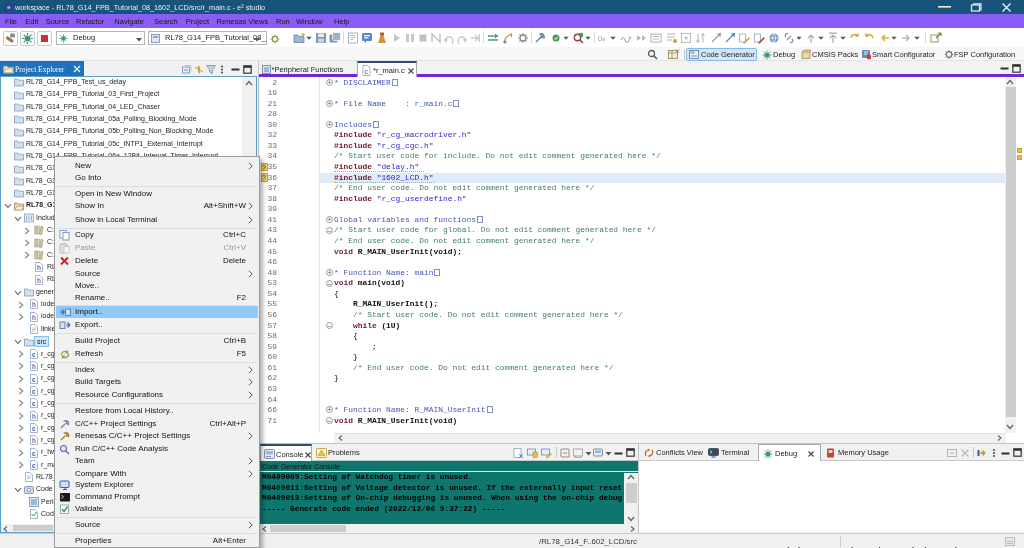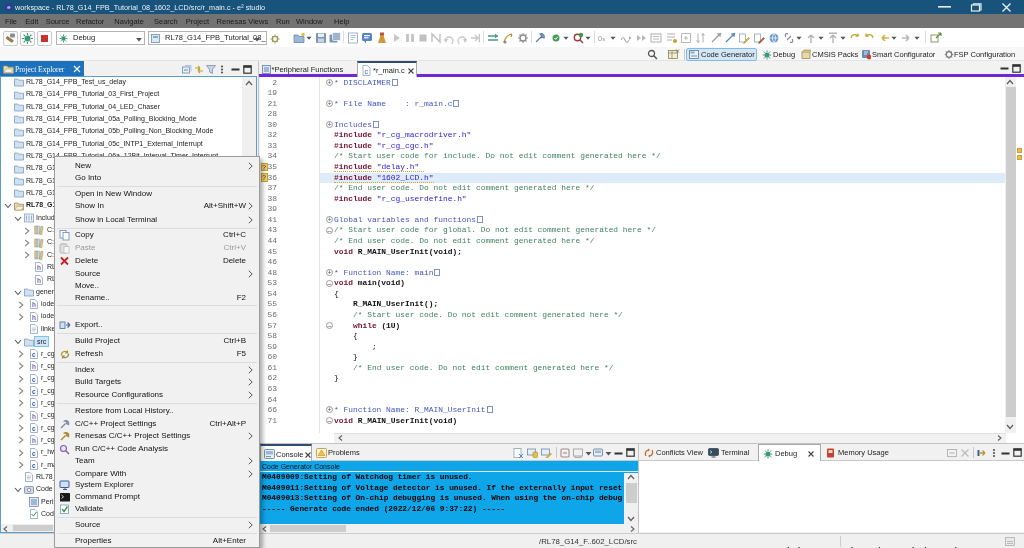--- a/index.html
+++ b/index.html
@@ -1,20 +1,20 @@
 <!DOCTYPE html>
 <html><head>
 <meta charset="utf-8">
 <style>
 * { margin:0; padding:0; box-sizing:border-box; }
 html,body { width:1024px; height:548px; overflow:hidden; }
 body { font-family:"Liberation Sans", sans-serif; background:#f0f0f0; position:relative; font-size:7.5px; color:#111; }
 .abs, svg.abs { position:absolute; }
 #titlebar { left:0; top:0; width:1024px; height:14px; background:#17537a; color:#eef3f7; }
-#menubar { left:0; top:14px; width:1024px; height:13.5px; background:#737373; }
+#menubar { left:0; top:14px; width:1024px; height:13.5px; background:#8b5cf6; }
 #menubar span { position:absolute; top:3px; font-size:7.5px; color:#1a1a1a; }
 #toolbar { left:0; top:27.5px; width:1024px; height:19.5px; background:#fff; }
 .tbtn { position:absolute; top:3px; width:15px; height:15px; border:1px solid #c9c9c9; border-radius:2px; background:#fdfdfd; }
 .combo { position:absolute; top:3px; height:14px; border:1px solid #b4b4b4; background:#fff; font-size:7.5px; line-height:12px; padding-left:3px; color:#222; }
 #persp { left:0; top:47px; width:1024px; height:14px; background:#f7f7f7; border-bottom:1px solid #e4e4e4; }
 .pitem { position:absolute; top:3px; font-size:7.5px; color:#222; }
 #lp-tabbar { left:0; top:61px; width:258px; height:16px; background:#f1f1f1; }
 #lp-tab { position:absolute; left:0; top:0; width:84px; height:16px; background:#1d71bd; color:#fff; font-size:7.5px;font-family:Liberation Serif, serif; }
 #lp-content { left:0; top:76px; width:257px; height:457px; background:#fff; border:1px solid #5b9fc6; }
 .trow { position:absolute; left:0; width:240px; height:12.4px; font-size:7px; line-height:12.4px; white-space:nowrap; color:#1c1c1c; }
@@ -26,21 +26,21 @@
 .cl .num { position:absolute; left:0; width:17px; text-align:right; color:#6e6e6e; font-size:8px; }
 .cl .code { position:absolute; left:74px; }
 .k { color:#75122f; font-weight:bold; }
 .s { color:#2d20d0; }
 .c { color:#3f7f5f; }
 .d { color:#4457bb; }
 .b { font-weight:bold; }
 .fold { position:absolute; left:66px; top:1.2px; width:7px; height:7px; border:1px solid #9a9a9a; border-radius:50%; background:#fff; color:#555; font-size:7px; line-height:5.5px; text-align:center; font-family:"Liberation Sans"; }
 .fbox { display:inline-block; width:6px; height:7px; border:1px solid #8090c0; vertical-align:-1px; margin-left:1px; }
 #con-tabbar { left:260px; top:444px; width:378px; height:17px; background:#f1f1f1; border-bottom:1px solid #c9c9c9; }
-#con-body { left:260px; top:461px; width:378px; height:63px; background:#0ea5e9; }
+#con-body { left:260px; top:461px; width:378px; height:63px; background:#0f766e; }
 .conline { position:absolute; left:2px; font-family:"Liberation Mono", monospace; font-size:7.8px; font-weight:bold; white-space:pre; color:#000; }
 #rp-tabbar { left:639px; top:444px; width:385px; height:17px; background:#f1f1f1; border-bottom:1px solid #c9c9c9; }
 #rp-body { left:639px; top:461px; width:385px; height:71px; background:#fff; }
 #statusbar { left:0; top:533px; width:1024px; height:15px; background:#f0f0f0; border-top:1px solid #cccccc; font-size:7.2px; color:#333; }
 #cmenu { left:54px; top:156px; width:206px; height:392px; background:#f1f1f1; border:1px solid #9b9b9b; box-shadow:3px 3px 4px rgba(0,0,0,0.3); z-index:50; }
 .mi { position:absolute; left:1px; width:202px; height:12.4px; font-size:8px; line-height:12.4px; color:#111; }
 .mi .lbl { position:absolute; left:19px; }
 .mi .sc { position:absolute; right:12px; }
 .mi .sub { position:absolute; right:5px; top:0px; }
 .mi .ic { position:absolute; left:3px; top:1px; }
@@ -968,20 +968,27 @@
         </svg></span>
     </div>
 <div class="mi" style="top:123.3px;">
       <span class="lbl" style="">Move..</span>
     </div>
 <div class="mi" style="top:134.8px;">
       <span class="lbl" style="">Rename..</span>
       <span class="sc" style="">F2</span>
     </div>
 <div class="msep" style="top:148.0px;"></div>
+<div class="mi" style="top:148.8px;background:#91c9f7;">
+      <svg class="ic" width="13" height="11" viewBox="0 0 13 11">
+        <path d="M1 5 h4.5 M5.5 5 L3 2.5 M5.5 5 L3 7.5" stroke="#3a6ab0" stroke-width="1.2" fill="none"></path>
+        <rect x="6.5" y="2" width="5" height="6.5" fill="#cfe0ef" stroke="#5a7ba0" stroke-width="0.9"></rect>
+      </svg>
+      <span class="lbl" style="">Import..</span>
+    </div>
 <div class="mi" style="top:161.8px;">
       <svg class="ic" width="13" height="11" viewBox="0 0 13 11">
         <rect x="1" y="2" width="5" height="6.5" fill="#cfe0ef" stroke="#5a7ba0" stroke-width="0.9"></rect>
         <path d="M7 5 h4 M11 5 L8.5 2.5 M11 5 L8.5 7.5" stroke="#3a6ab0" stroke-width="1.2" fill="none"></path>
       </svg>
       <span class="lbl" style="">Export..</span>
     </div>
 <div class="msep" style="top:176.0px;"></div>
 <div class="mi" style="top:177.8px;">
       <span class="lbl" style="">Build Project</span>

